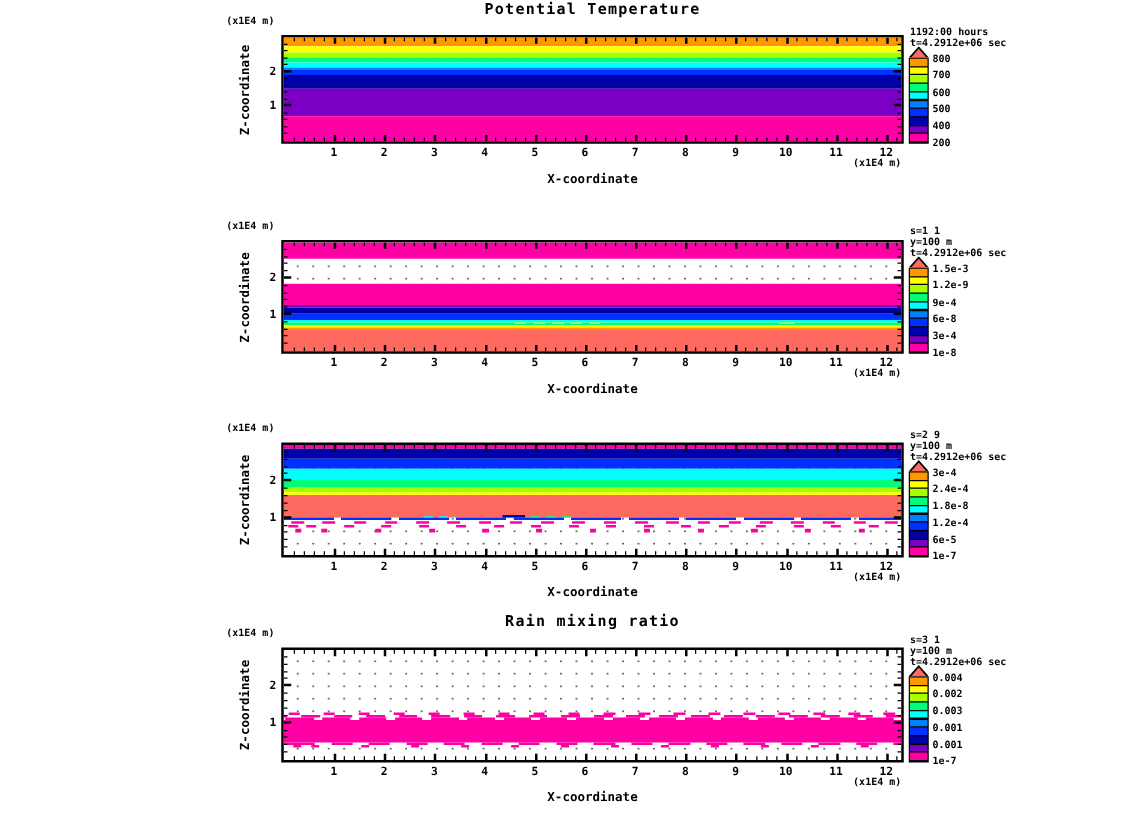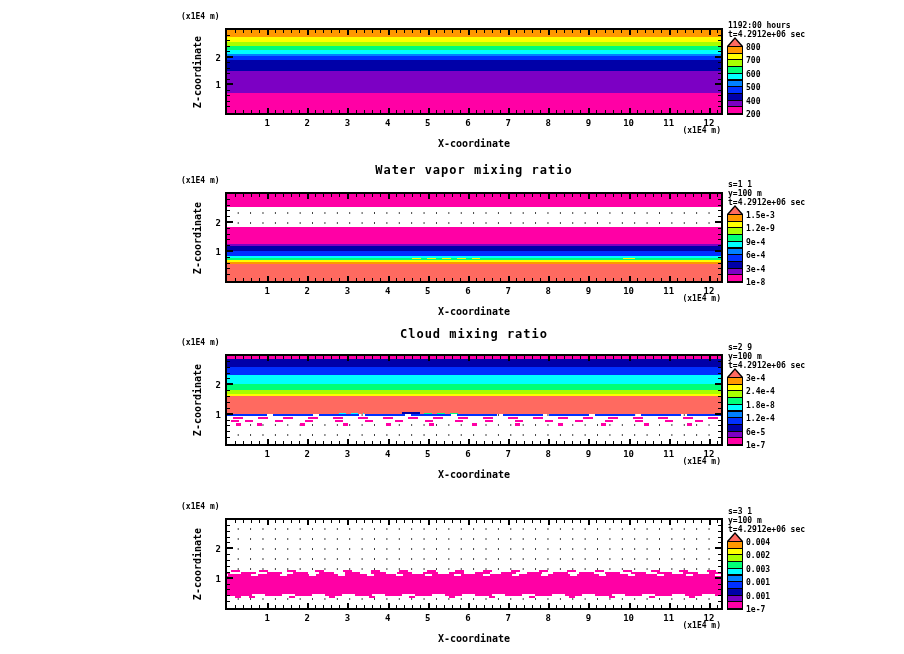--- a/index.html
+++ b/index.html
@@ -28,20 +28,21 @@
   .cbheader{position:absolute;font-size:8px;font-weight:bold;white-space:nowrap;}
   .tri{position:absolute;background:#000;clip-path:polygon(50% 0,100% 100%,0 100%);}
   .tri-in{position:absolute;left:2px;right:2px;top:2px;bottom:0;
           clip-path:polygon(50% 0,100% 100%,0 100%);}
 </style>
 </head>
 <body>
 
 <div id="figure">
   <div class="panel" id="panel0">
+    <div class="ptitle" style="top: 0px;">Potential Temperature</div>
     <div class="yunit" style="left: 181px; top: 12px;">(x1E4 m)</div>
     <div class="ylab" style="top: 71.5px;">Z-coordinate</div>
     <div class="xunit" style="top: 126px;">(x1E4 m)</div>
     <div class="xlab" style="top: 138px;">X-coordinate</div>
     <div class="box" style="top: 28px; height: 87px;">
         <div class="layer" style="left: 0px; width: 494px; top: 0px; height: 6.64px; background: rgb(255, 152, 0);"></div>
         <div class="layer" style="left: 0px; width: 494px; top: 6.64px; height: 5.81px; background: rgb(255, 255, 0);"></div>
         <div class="layer" style="left: 0px; width: 494px; top: 12.45px; height: 3.59667px; background: rgb(168, 255, 0);"></div>
         <div class="layer" style="left: 0px; width: 494px; top: 16.0467px; height: 3.87333px; background: rgb(0, 255, 120);"></div>
         <div class="layer" style="left: 0px; width: 494px; top: 19.92px; height: 3.87333px; background: rgb(0, 255, 255);"></div>
@@ -235,21 +236,20 @@
       <div class="xtl" style="left: 508.138px; top: 118px;">7</div>
       <div class="xtl" style="left: 548.301px; top: 118px;">8</div>
       <div class="xtl" style="left: 588.463px; top: 118px;">9</div>
       <div class="xtl" style="left: 628.626px; top: 118px;">10</div>
       <div class="xtl" style="left: 668.789px; top: 118px;">11</div>
       <div class="xtl" style="left: 708.951px; top: 118px;">12</div>
       <div class="ytl" style="left: 207px; top: 85.3333px;">1</div>
       <div class="ytl" style="left: 207px; top: 57.6667px;">2</div>
     </div>
   <div class="panel" id="panel1">
-    <div class="ptitle" style="top: 163px;">Water vapor mixing ratio</div>
     <div class="yunit" style="left: 181px; top: 176px;">(x1E4 m)</div>
     <div class="ylab" style="top: 237.5px;">Z-coordinate</div>
     <div class="xunit" style="top: 294px;">(x1E4 m)</div>
     <div class="xlab" style="top: 306px;">X-coordinate</div>
     <div class="box" style="top: 192px; height: 91px;">
         <div class="layer" style="left: 0px; width: 494px; top: 0px; height: 13.34px; background: rgb(255, 0, 165);"></div>
         <div class="layer" style="left: 0px; width: 494px; top: 33.35px; height: 16.24px; background: rgb(255, 0, 165);"></div>
         <div class="layer" style="left: 0px; width: 494px; top: 49.59px; height: 2.03px; background: rgb(124, 0, 196);"></div>
         <div class="layer" style="left: 0px; width: 494px; top: 51.62px; height: 5.8px; background: rgb(0, 0, 168);"></div>
         <div class="layer" style="left: 0px; width: 494px; top: 57.42px; height: 4.64px; background: rgb(0, 48, 255);"></div>
@@ -423,21 +423,21 @@
           <div class="cbband" style="left: 1px; top: 47.9px; width: 14px; height: 5.7px; background: rgb(0, 0, 168);"></div>
           <div class="cbband" style="left: 1px; top: 54.6px; width: 14px; height: 5.7px; background: rgb(124, 0, 196);"></div>
           <div class="cbband" style="left: 1px; top: 61.3px; width: 14px; height: 5.7px; background: rgb(255, 0, 165);"></div>
         </div>
         <div class="tri" style="left: 0px; top: 205px; width: 16px; height: 9px;">
           <div class="tri-in" style="background: rgb(255, 106, 96);"></div>
         </div>
         <div class="cblabel" style="left: 19px; top: 215px;">1.5e-3</div>
         <div class="cblabel" style="left: 19px; top: 228.4px;">1.2e-9</div>
         <div class="cblabel" style="left: 19px; top: 241.8px;">9e-4</div>
-        <div class="cblabel" style="left: 19px; top: 255.2px;">6e-4</div>
+        <div class="cblabel" style="left: 19px; top: 255.2px;">6e-8</div>
         <div class="cblabel" style="left: 19px; top: 268.6px;">3e-4</div>
         <div class="cblabel" style="left: 19px; top: 282px;">1e-8</div>
         <div class="cbheader" style="left: 1px; top: 180px;">s=1 1</div>
         <div class="cbheader" style="left: 1px; top: 189px;">y=100 m</div>
         <div class="cbheader" style="left: 1px; top: 198px;">t=4.2912e+06 sec</div>
       </div>
   <div class="xtl" style="left: 267.163px; top: 286px;">1</div>
       <div class="xtl" style="left: 307.325px; top: 286px;">2</div>
       <div class="xtl" style="left: 347.488px; top: 286px;">3</div>
       <div class="xtl" style="left: 387.65px; top: 286px;">4</div>
@@ -446,21 +446,20 @@
       <div class="xtl" style="left: 508.138px; top: 286px;">7</div>
       <div class="xtl" style="left: 548.301px; top: 286px;">8</div>
       <div class="xtl" style="left: 588.463px; top: 286px;">9</div>
       <div class="xtl" style="left: 628.626px; top: 286px;">10</div>
       <div class="xtl" style="left: 668.789px; top: 286px;">11</div>
       <div class="xtl" style="left: 708.951px; top: 286px;">12</div>
       <div class="ytl" style="left: 207px; top: 252px;">1</div>
       <div class="ytl" style="left: 207px; top: 223px;">2</div>
     </div>
   <div class="panel" id="panel2">
-    <div class="ptitle" style="top: 327px;">Cloud mixing ratio</div>
     <div class="yunit" style="left: 181px; top: 338px;">(x1E4 m)</div>
     <div class="ylab" style="top: 400px;">Z-coordinate</div>
     <div class="xunit" style="top: 457px;">(x1E4 m)</div>
     <div class="xlab" style="top: 469px;">X-coordinate</div>
     <div class="box" style="top: 354px; height: 92px;">
         <div class="layer" style="left: 0px; width: 494px; top: 0px; height: 2.93333px; background: rgb(255, 0, 165);"></div>
         <div class="layer" style="left: 0px; width: 494px; top: 2.93333px; height: 8.21333px; background: rgb(0, 0, 168);"></div>
         <div class="layer" style="left: 0px; width: 494px; top: 11.1467px; height: 7.62667px; background: rgb(0, 48, 255);"></div>
         <div class="layer" style="left: 0px; width: 494px; top: 18.7733px; height: 9.68px; background: rgb(0, 255, 255);"></div>
         <div class="layer" style="left: 0px; width: 494px; top: 28.4533px; height: 5.86667px; background: rgb(0, 255, 120);"></div>
@@ -660,20 +659,21 @@
       <div class="xtl" style="left: 508.138px; top: 449px;">7</div>
       <div class="xtl" style="left: 548.301px; top: 449px;">8</div>
       <div class="xtl" style="left: 588.463px; top: 449px;">9</div>
       <div class="xtl" style="left: 628.626px; top: 449px;">10</div>
       <div class="xtl" style="left: 668.789px; top: 449px;">11</div>
       <div class="xtl" style="left: 708.951px; top: 449px;">12</div>
       <div class="ytl" style="left: 207px; top: 414.667px;">1</div>
       <div class="ytl" style="left: 207px; top: 385.333px;">2</div>
     </div>
   <div class="panel" id="panel3">
+    <div class="ptitle" style="top: 490px;">Rain mixing ratio</div>
     <div class="yunit" style="left: 181px; top: 502px;">(x1E4 m)</div>
     <div class="ylab" style="top: 564px;">Z-coordinate</div>
     <div class="xunit" style="top: 621px;">(x1E4 m)</div>
     <div class="xlab" style="top: 633px;">X-coordinate</div>
     <div class="box" style="top: 518px; height: 92px;">
         <div class="layer" style="left: 0px; width: 494px; top: 55.7333px; height: 17.8933px; background: rgb(255, 0, 165);"></div>
         <div class="layer" style="left: 0px; width: 494px; top: 49.8667px; height: 1.76px; background: repeating-linear-gradient(90deg, rgb(255, 0, 165) 0px, rgb(255, 0, 165) 9px, transparent 9px, transparent 28px) 4px 0px;"></div>
         <div class="layer" style="left: 0px; width: 494px; top: 51.92px; height: 1.76px; background: repeating-linear-gradient(90deg, rgb(255, 0, 165) 0px, rgb(255, 0, 165) 15px, transparent 15px, transparent 26px) 14px 0px;"></div>
         <div class="layer" style="left: 0px; width: 494px; top: 53.9733px; height: 1.76px; background: repeating-linear-gradient(90deg, rgb(255, 0, 165) 0px, rgb(255, 0, 165) 22px, transparent 22px, transparent 29px) 2px 0px;"></div>
         <div class="layer" style="left: 0px; width: 494px; top: 73.92px; height: 1.76px; background: repeating-linear-gradient(90deg, rgb(255, 0, 165) 0px, rgb(255, 0, 165) 17px, transparent 17px, transparent 30px) 8px 0px;"></div>

